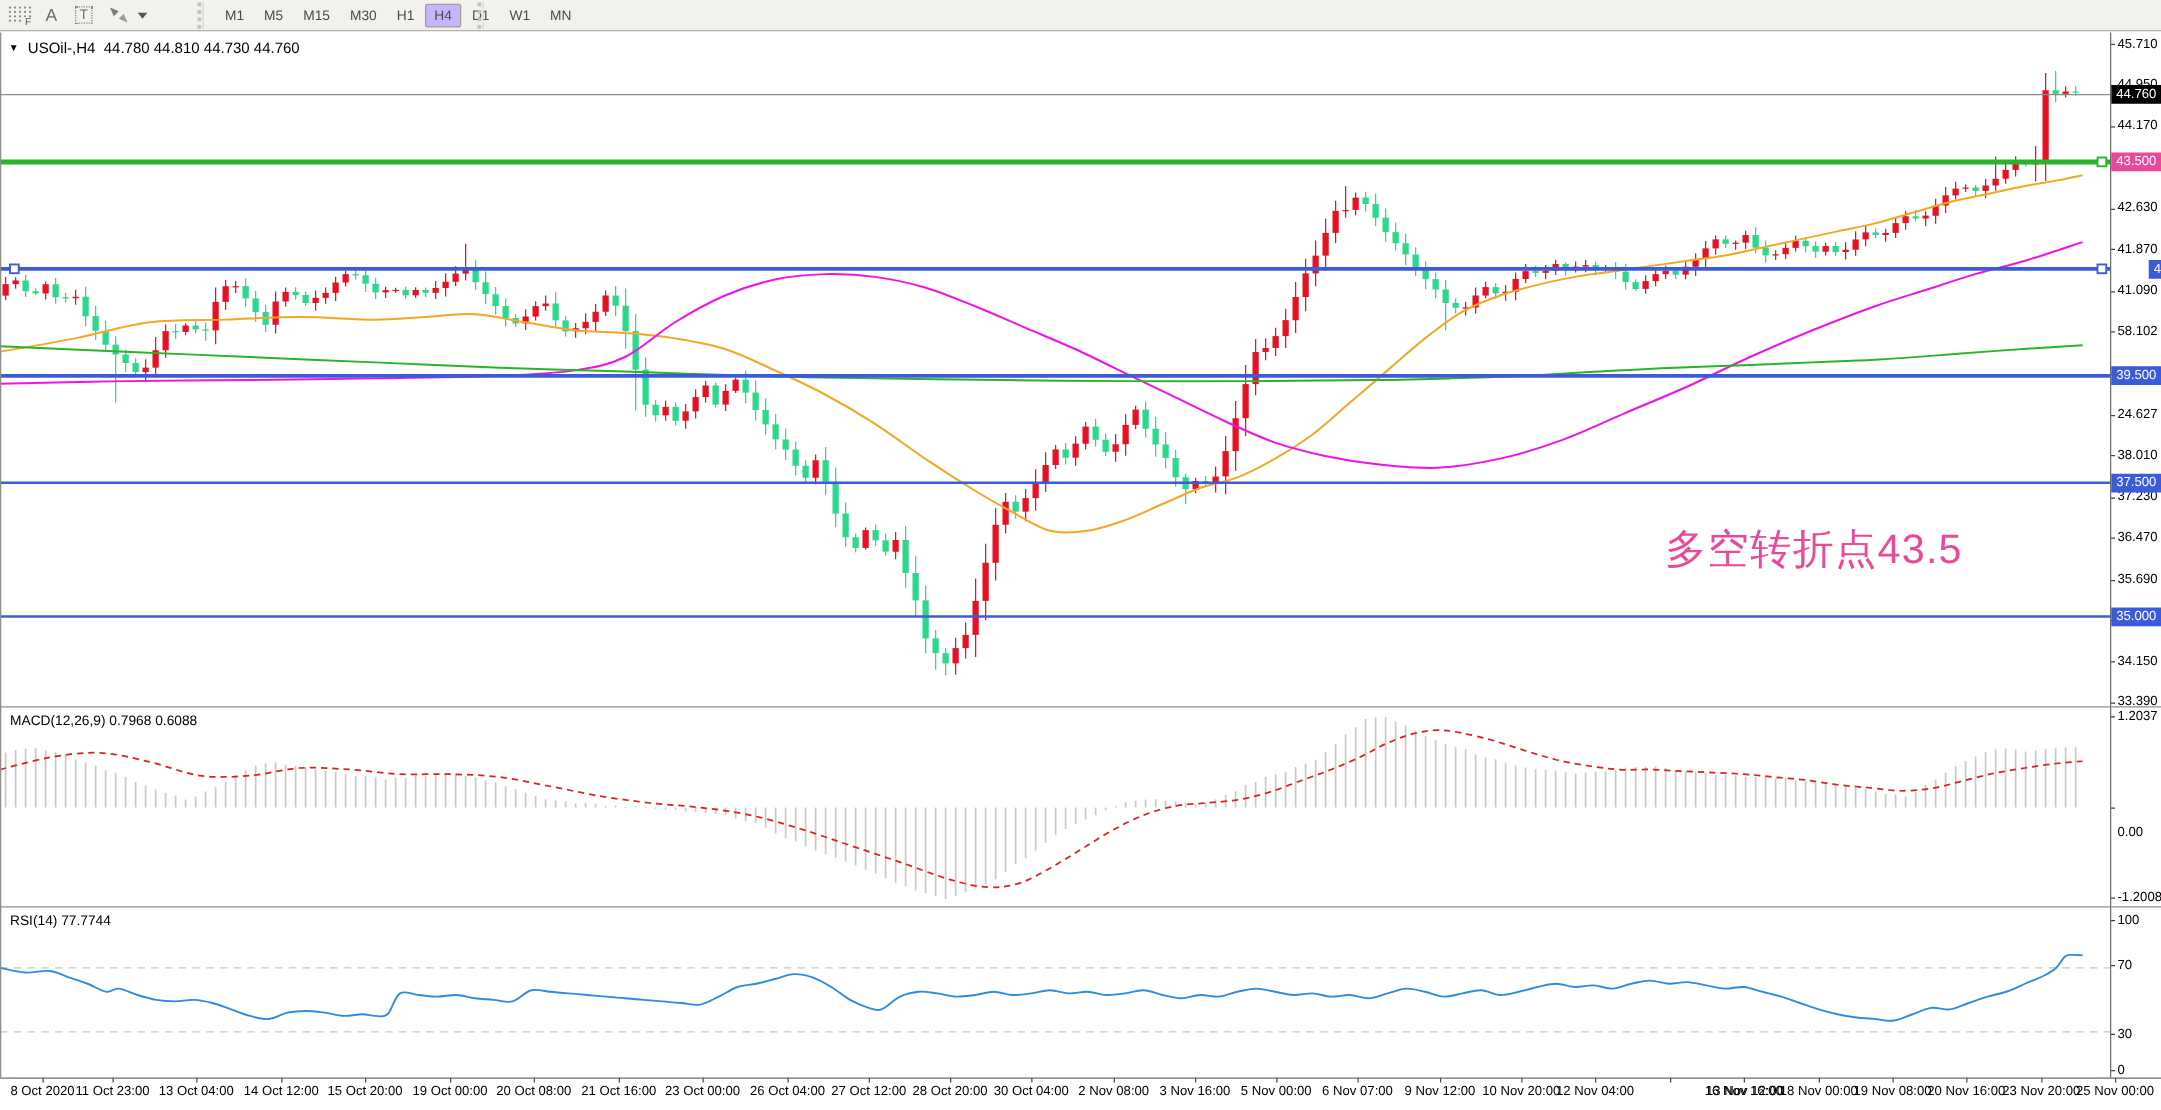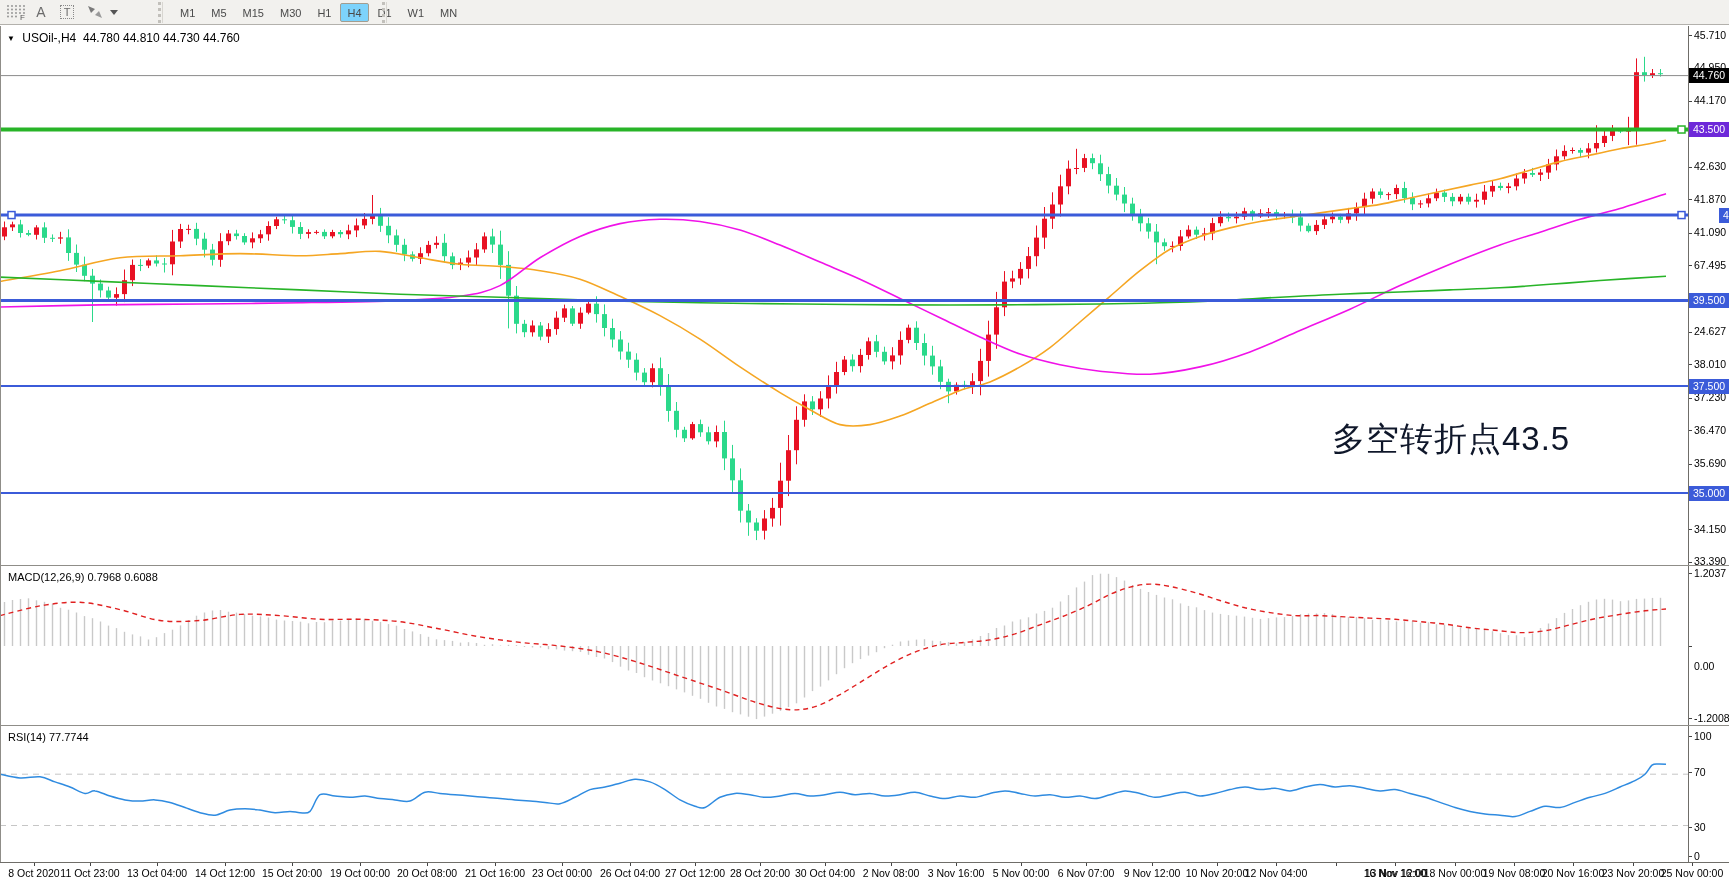--- a/index.html
+++ b/index.html
@@ -18,29 +18,29 @@
   .tb-glyph { font-size:13px; color:#6b6b6b; }
   .tbox { border:1px dotted #8a8a8a; padding:0 3px; font-size:11px; color:#6b6b6b; }
   .tb-sep { position:absolute; top:2px; width:5px; height:21px;
     border-left:3px dotted #c2c0bb; border-right:1px solid #d8d6d1; }
   #tf-group { position:absolute; left:172px; top:2px; height:21px; display:flex; align-items:center; }
   .tf-btn {
     height:19px; padding:0 6px; margin:0 1px; font-size:11px; line-height:19px;
     color:#4a4a4a; background:transparent; border:1px solid transparent; border-radius:2px;
     cursor:default;
   }
-  .tf-btn.active { background:#7dd3fc; border:1px solid #a39d90; }
+  .tf-btn.active { background:#c4b5fd; border:1px solid #a39d90; }
   
   .panel-svg { position:absolute; left:0; background:#fff; }
   #chart-title { position:absolute; left:7px; top:31px; font-size:12px; color:#000; }
   #chart-title .tri { font-size:8px; position:relative; top:-1px; margin-right:4px; color:#000; }
   #macd-label { position:absolute; left:8px; top:571px; font-size:11px; color:#000; }
   #rsi-label  { position:absolute; left:8px; top:731px; font-size:11px; color:#000; }
   #annotation {
-    position:absolute; left:1332px; top:417px; font-size:33px; color:#0f172a;
+    position:absolute; left:1332px; top:417px; font-size:33px; color:#ec4899;
     white-space:nowrap; letter-spacing:1px;
   }
   
   .y-label { position:absolute; left:1694px; font-size:10.5px; color:#000; white-space:nowrap; }
   .y-tick  { position:absolute; left:1688px; width:4px; height:1px; background:#444; }
   .price-badge {
     position:absolute; left:1689px; width:40px; height:15px; line-height:15px;
     font-size:10.5px; color:#fff; padding-left:4px; white-space:nowrap;
   }
   .x-label { position:absolute; top:867px; font-size:10.5px; color:#000;
@@ -782,21 +782,21 @@
       <div class="y-label" style="top: 94.4px;">44.170</div>
       <div class="y-tick" style="top: 133.4px;"></div>
       <div class="y-label" style="top: 126.9px;">43.410</div>
       <div class="y-tick" style="top: 166.7px;"></div>
       <div class="y-label" style="top: 160.2px;">42.630</div>
       <div class="y-tick" style="top: 199.2px;"></div>
       <div class="y-label" style="top: 192.7px;">41.870</div>
       <div class="y-tick" style="top: 232.6px;"></div>
       <div class="y-label" style="top: 226.1px;">41.090</div>
       <div class="y-tick" style="top: 265.1px;"></div>
-      <div class="y-label" style="top: 258.6px;">67.495</div>
+      <div class="y-label" style="top: 258.6px;">58.102</div>
       <div class="y-tick" style="top: 298.5px;"></div>
       <div class="y-label" style="top: 292px;">39.550</div>
       <div class="y-tick" style="top: 331.8px;"></div>
       <div class="y-label" style="top: 325.3px;">24.627</div>
       <div class="y-tick" style="top: 364.3px;"></div>
       <div class="y-label" style="top: 357.8px;">38.010</div>
       <div class="y-tick" style="top: 397.7px;"></div>
       <div class="y-label" style="top: 391.2px;">37.230</div>
       <div class="y-tick" style="top: 430.2px;"></div>
       <div class="y-label" style="top: 423.7px;">36.470</div>
@@ -816,21 +816,21 @@
       <div class="y-label" style="top: 712px;">-1.2008</div>
       <div class="y-tick" style="top: 736px;"></div>
       <div class="y-label" style="top: 730px;">100</div>
       <div class="y-tick" style="top: 772px;"></div>
       <div class="y-label" style="top: 766px;">70</div>
       <div class="y-tick" style="top: 827px;"></div>
       <div class="y-label" style="top: 821px;">30</div>
       <div class="y-tick" style="top: 856px;"></div>
       <div class="y-label" style="top: 850px;">0</div>
       <div class="price-badge" style="top: 68.1px; background: rgb(0, 0, 0);">44.760</div>
-      <div class="price-badge" style="top: 122px; background: #6d28d9;">43.500</div>
+      <div class="price-badge" style="top: 122px; background: #ec4899;">43.500</div>
       <div class="price-badge" style="top: 207.6px; background: rgb(59, 91, 217); margin-left: 30px;">41.500</div>
       <div class="price-badge" style="top: 293.1px; background: rgb(59, 91, 217);">39.500</div>
       <div class="price-badge" style="top: 378.6px; background: rgb(59, 91, 217);">37.500</div>
       <div class="price-badge" style="top: 485.6px; background: rgb(59, 91, 217);">35.000</div>
     </div>
   <div id="x-axis">
       <div class="x-tick" style="left: 34px;"></div>
       <div class="x-label" style="left: 34px;">8 Oct 2020</div>
       <div class="x-tick" style="left: 90px;"></div>
       <div class="x-label" style="left: 90px;">11 Oct 23:00</div>

